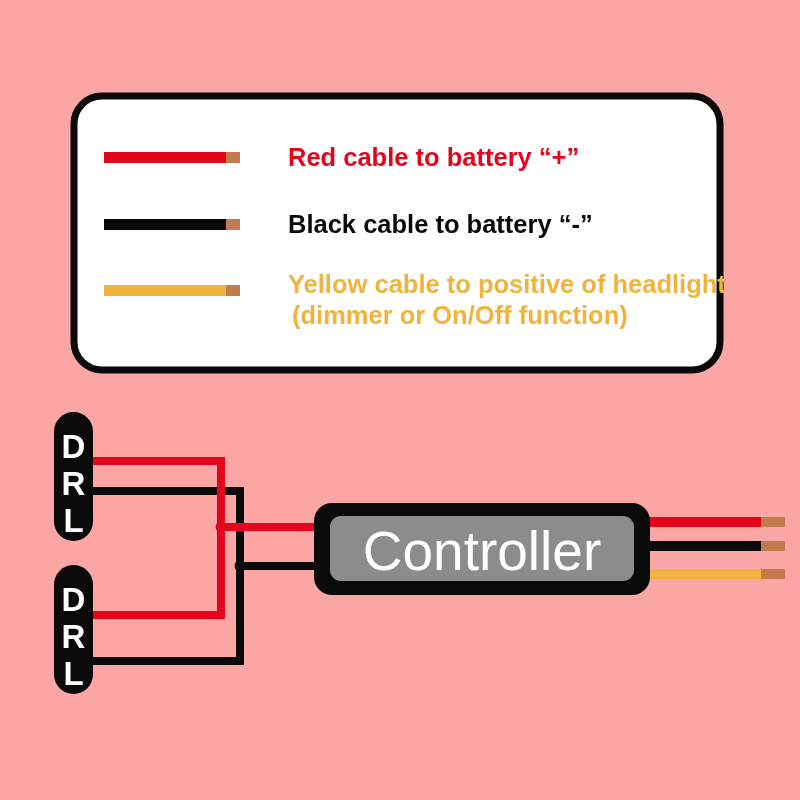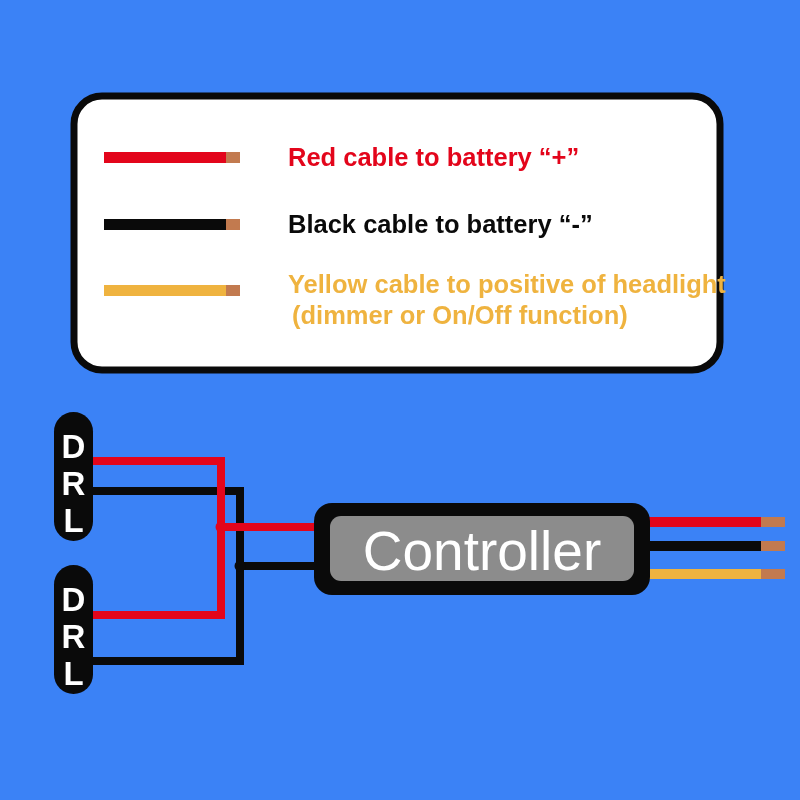--- a/index.html
+++ b/index.html
@@ -7,21 +7,21 @@
     padding: 0;
     background: #ffffff;
   }
   body {
     font-family: "Liberation Sans", sans-serif;
   }
   #page {
     position: relative;
     width: 800px;
     height: 800px;
-    background: #3b82f6;
+    background: #fca5a5;
     overflow: hidden;
   }
   #diagram-svg {
     position: absolute;
     left: 0;
     top: 0;
     width: 800px;
     height: 800px;
     display: block;
   }

